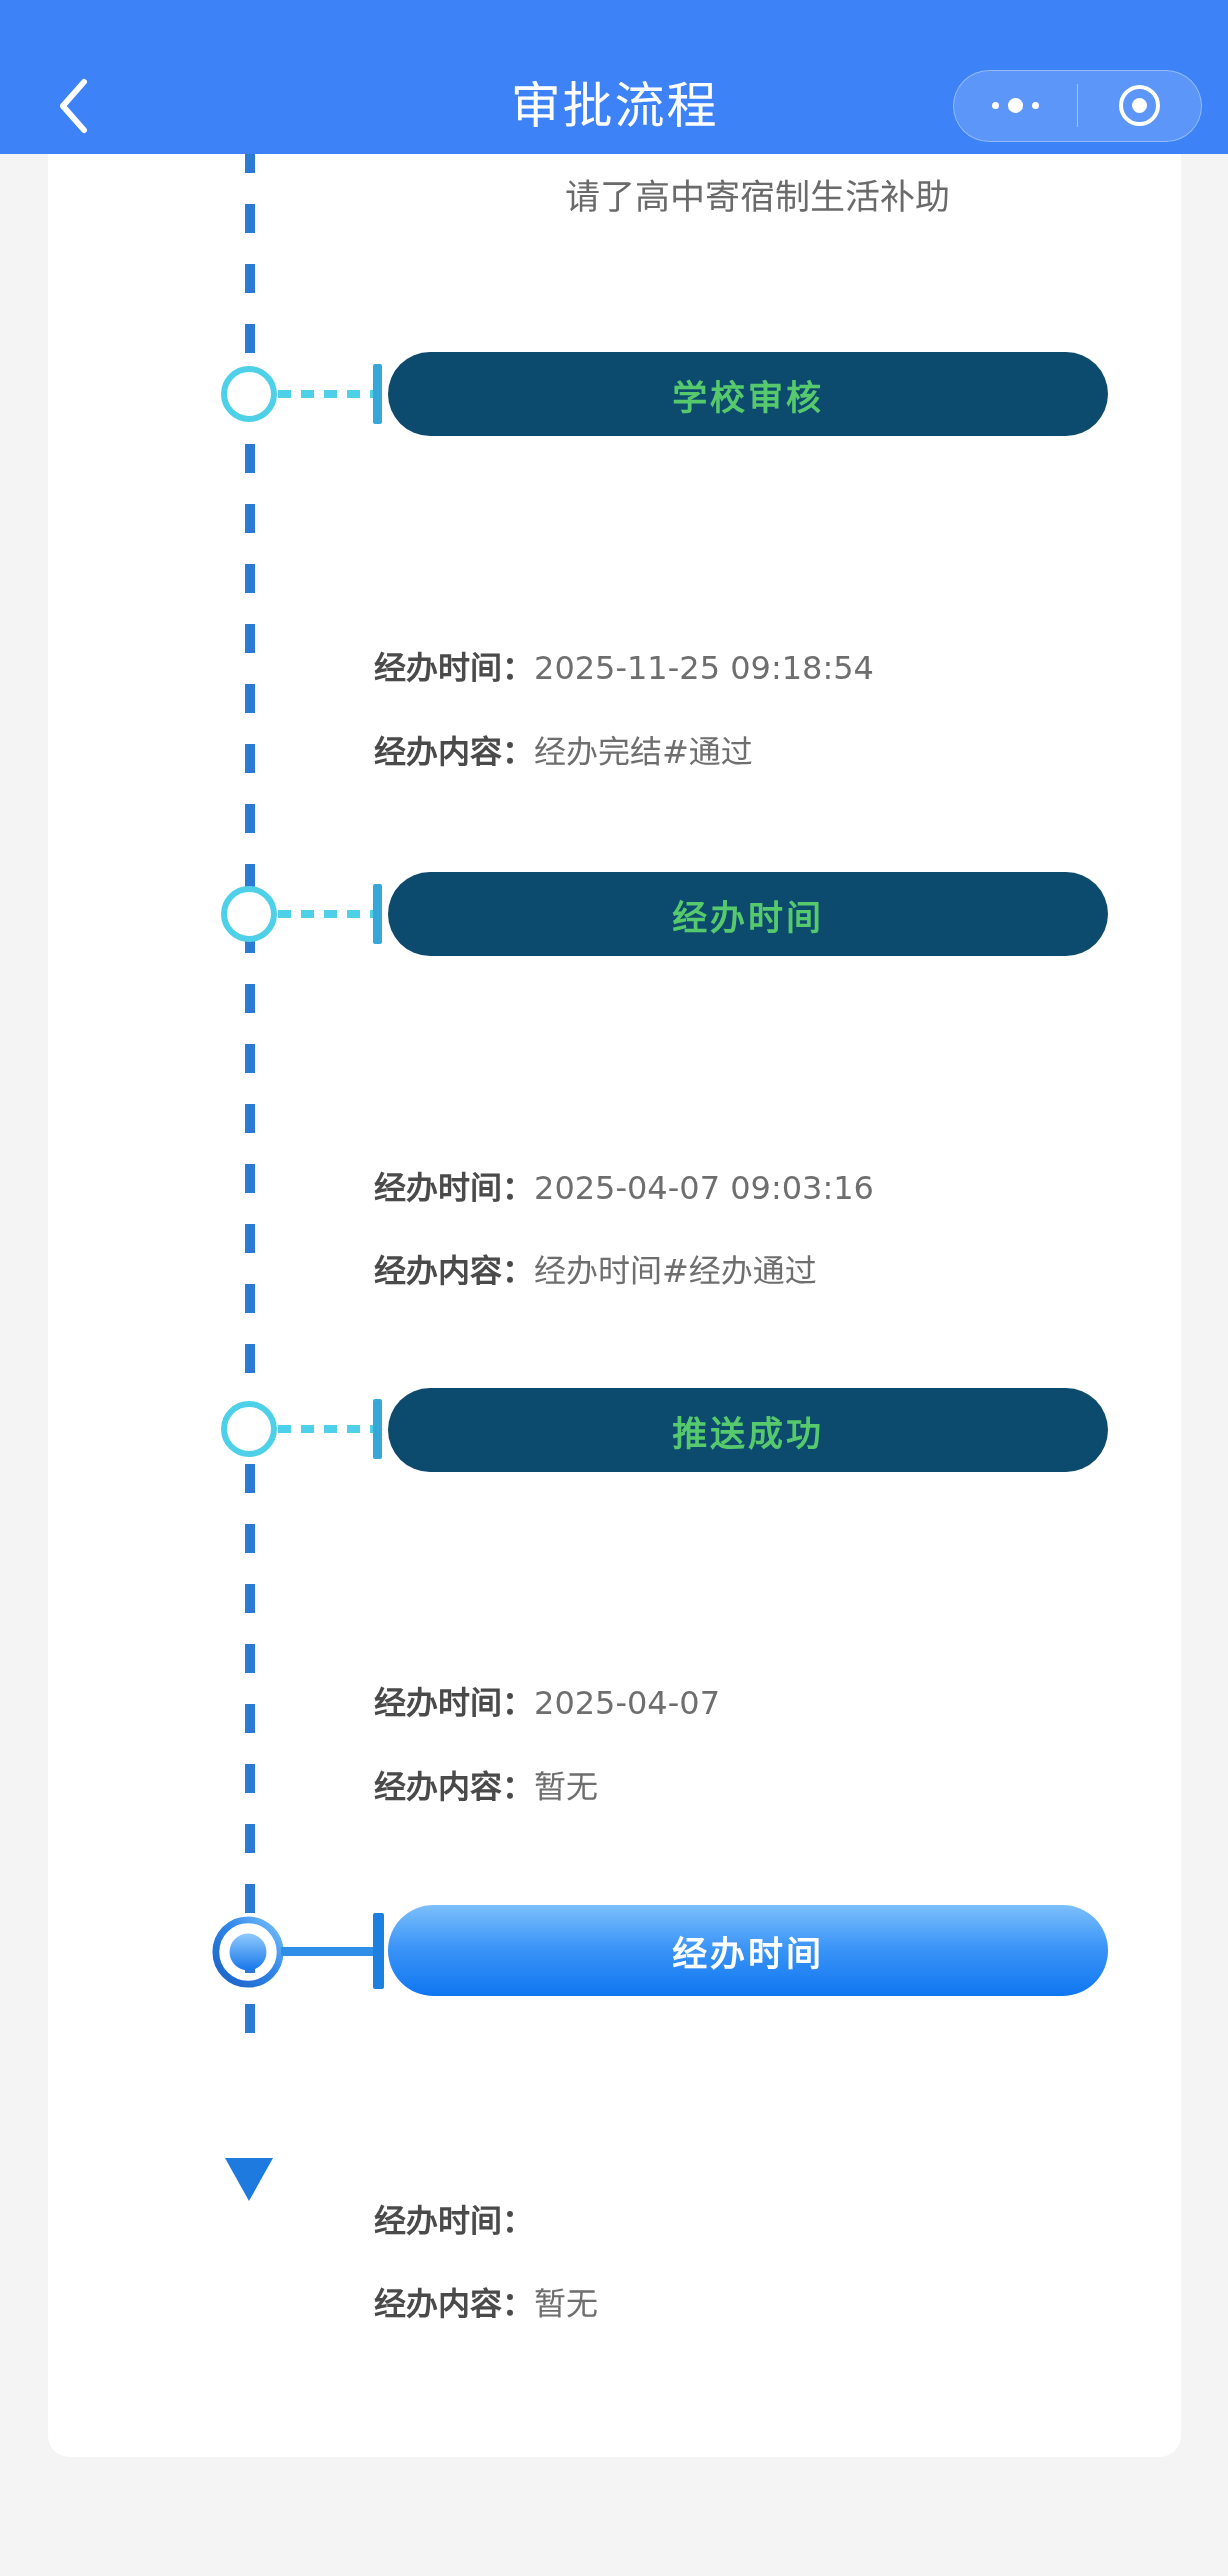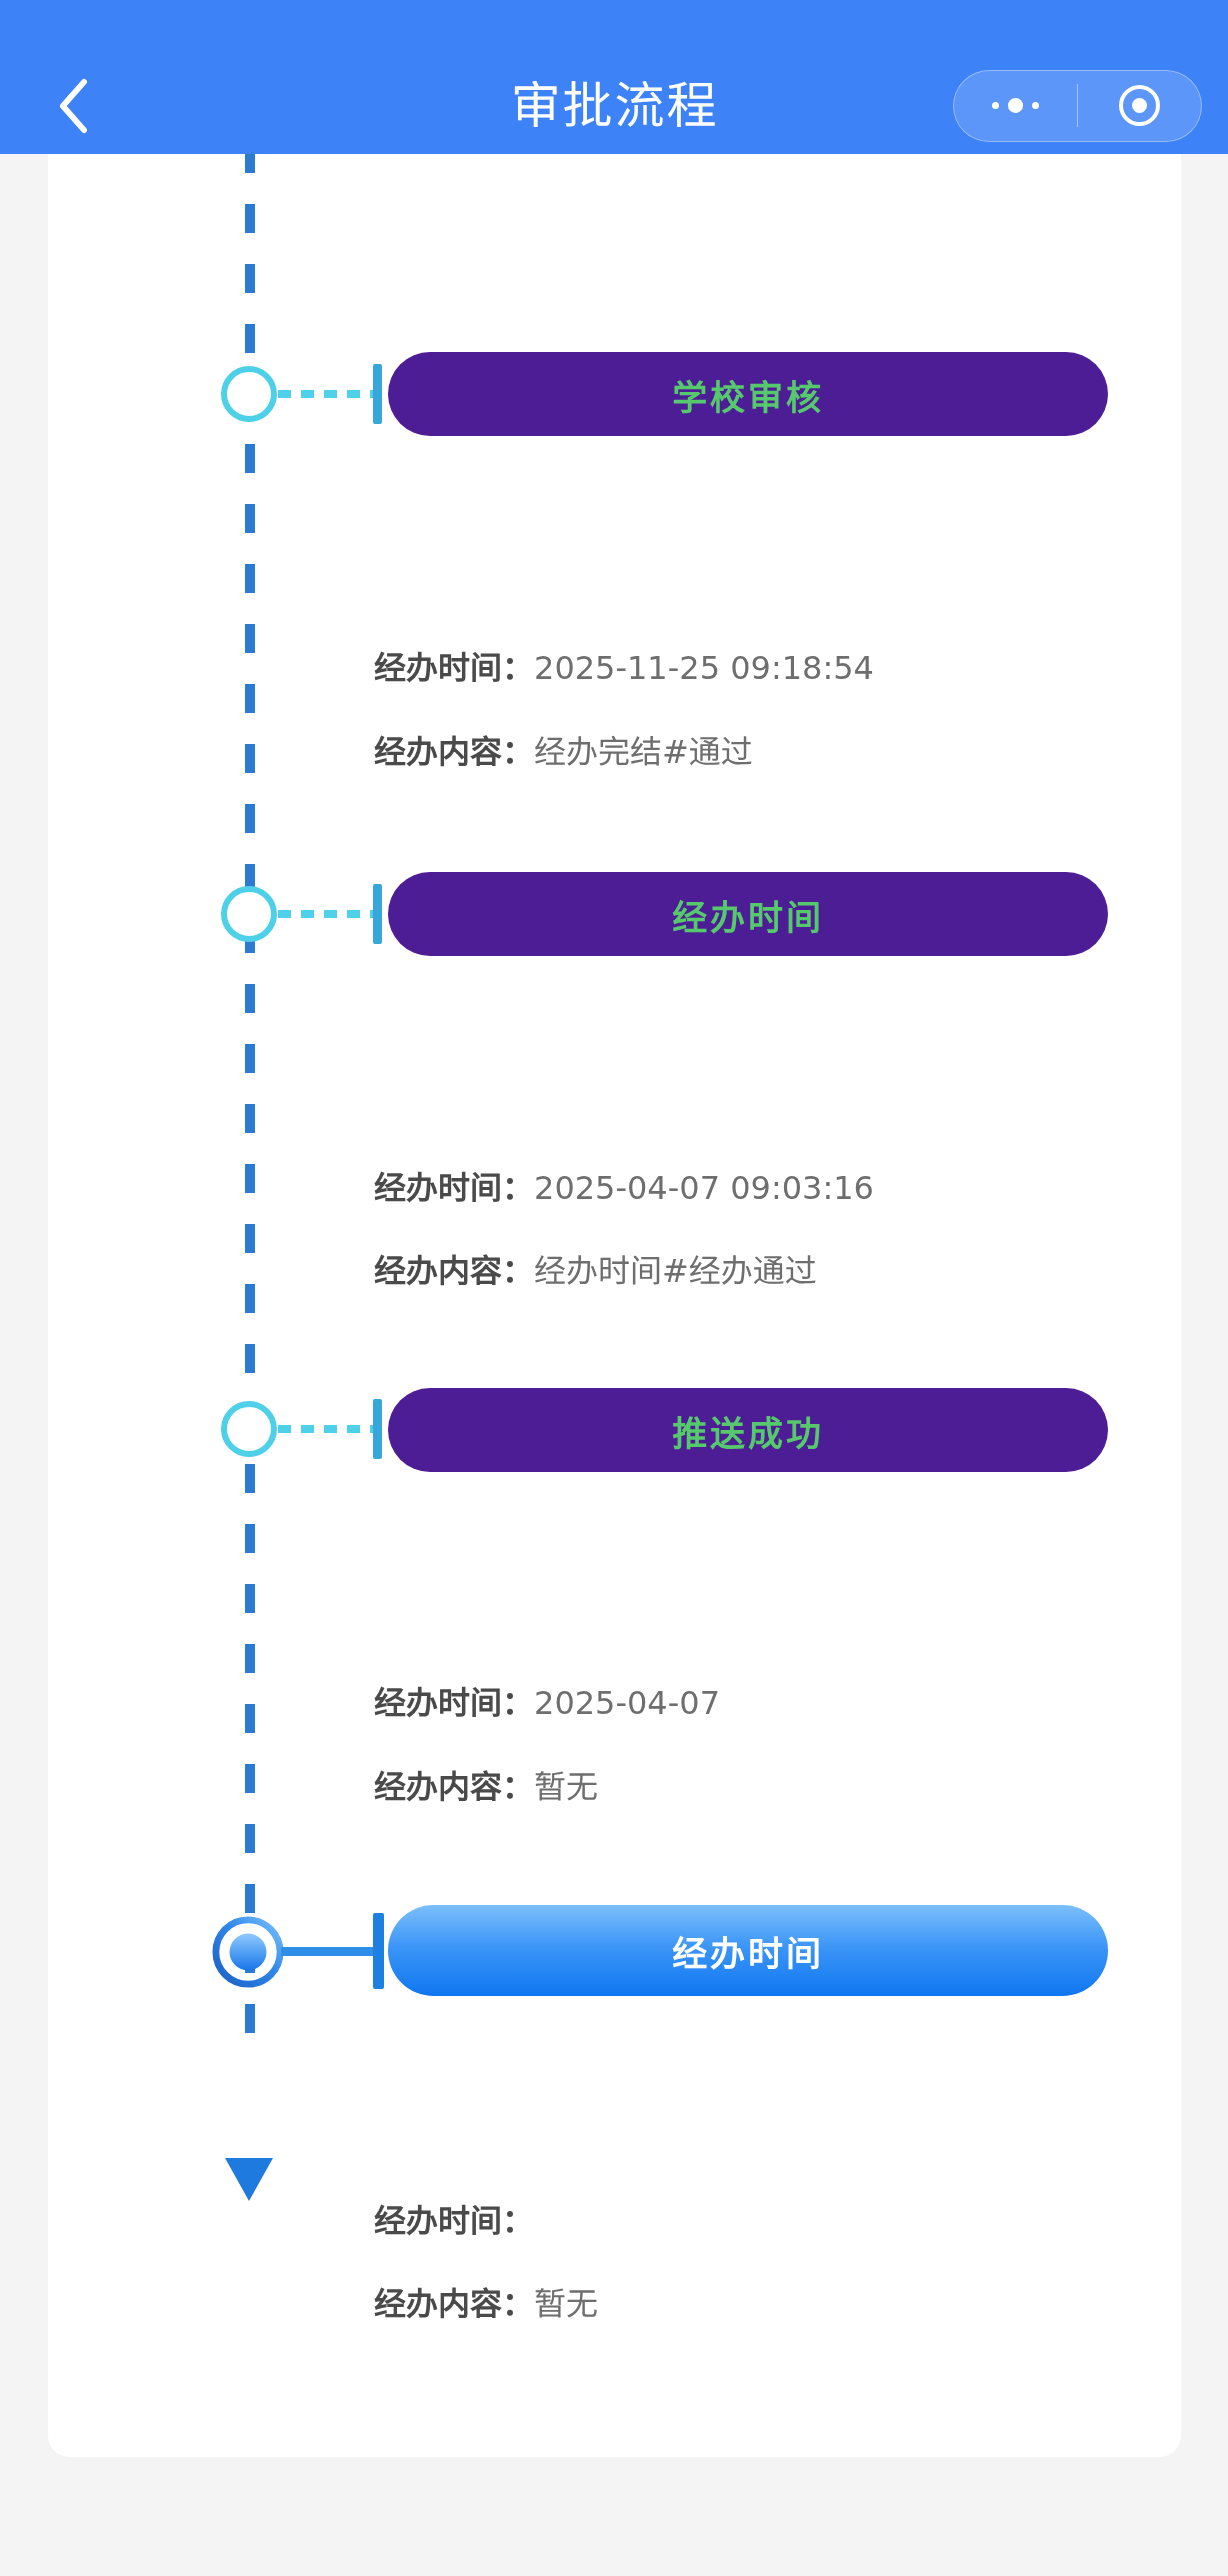--- a/index.html
+++ b/index.html
@@ -142,21 +142,21 @@
   .pill{
     position:absolute;
     left:340px;
     width:720px; height:84px;
     border-radius:42px;
     display:flex; align-items:center; justify-content:center;
     font-size:35px; font-weight:bold;
     letter-spacing:2.9px;
   }
   .pill.green{
-    background:#4c1d95;
+    background:#0c4a6e;
     color:#56c96c;
   }
   .pill.blue{
     background:linear-gradient(to bottom,#7cbffb 0%,#3d96f7 45%,#0f76f1 100%);
     color:#ffffff;
     height:91px;
     border-radius:46px;
   }
 
   
@@ -239,20 +239,24 @@
           <span></span>
         </span>
       </div>
     </div>
 
   </div>
 </div>
 
 <div class="card">
 
+  <div class="clipped-text">
+    <div>已通过微信申报</div>
+    <div>请了高中寄宿制生活补助</div>
+  </div>
 
   <div class="timeline">
     <div class="track-dash"></div>
     <div class="arrow-down"></div>
   </div>
 
   <div class="step">
     <div class="marker" style="top:212px"></div>
     <div class="connector" style="top:236px"></div>
     <div class="tick" style="top:210px"></div>

